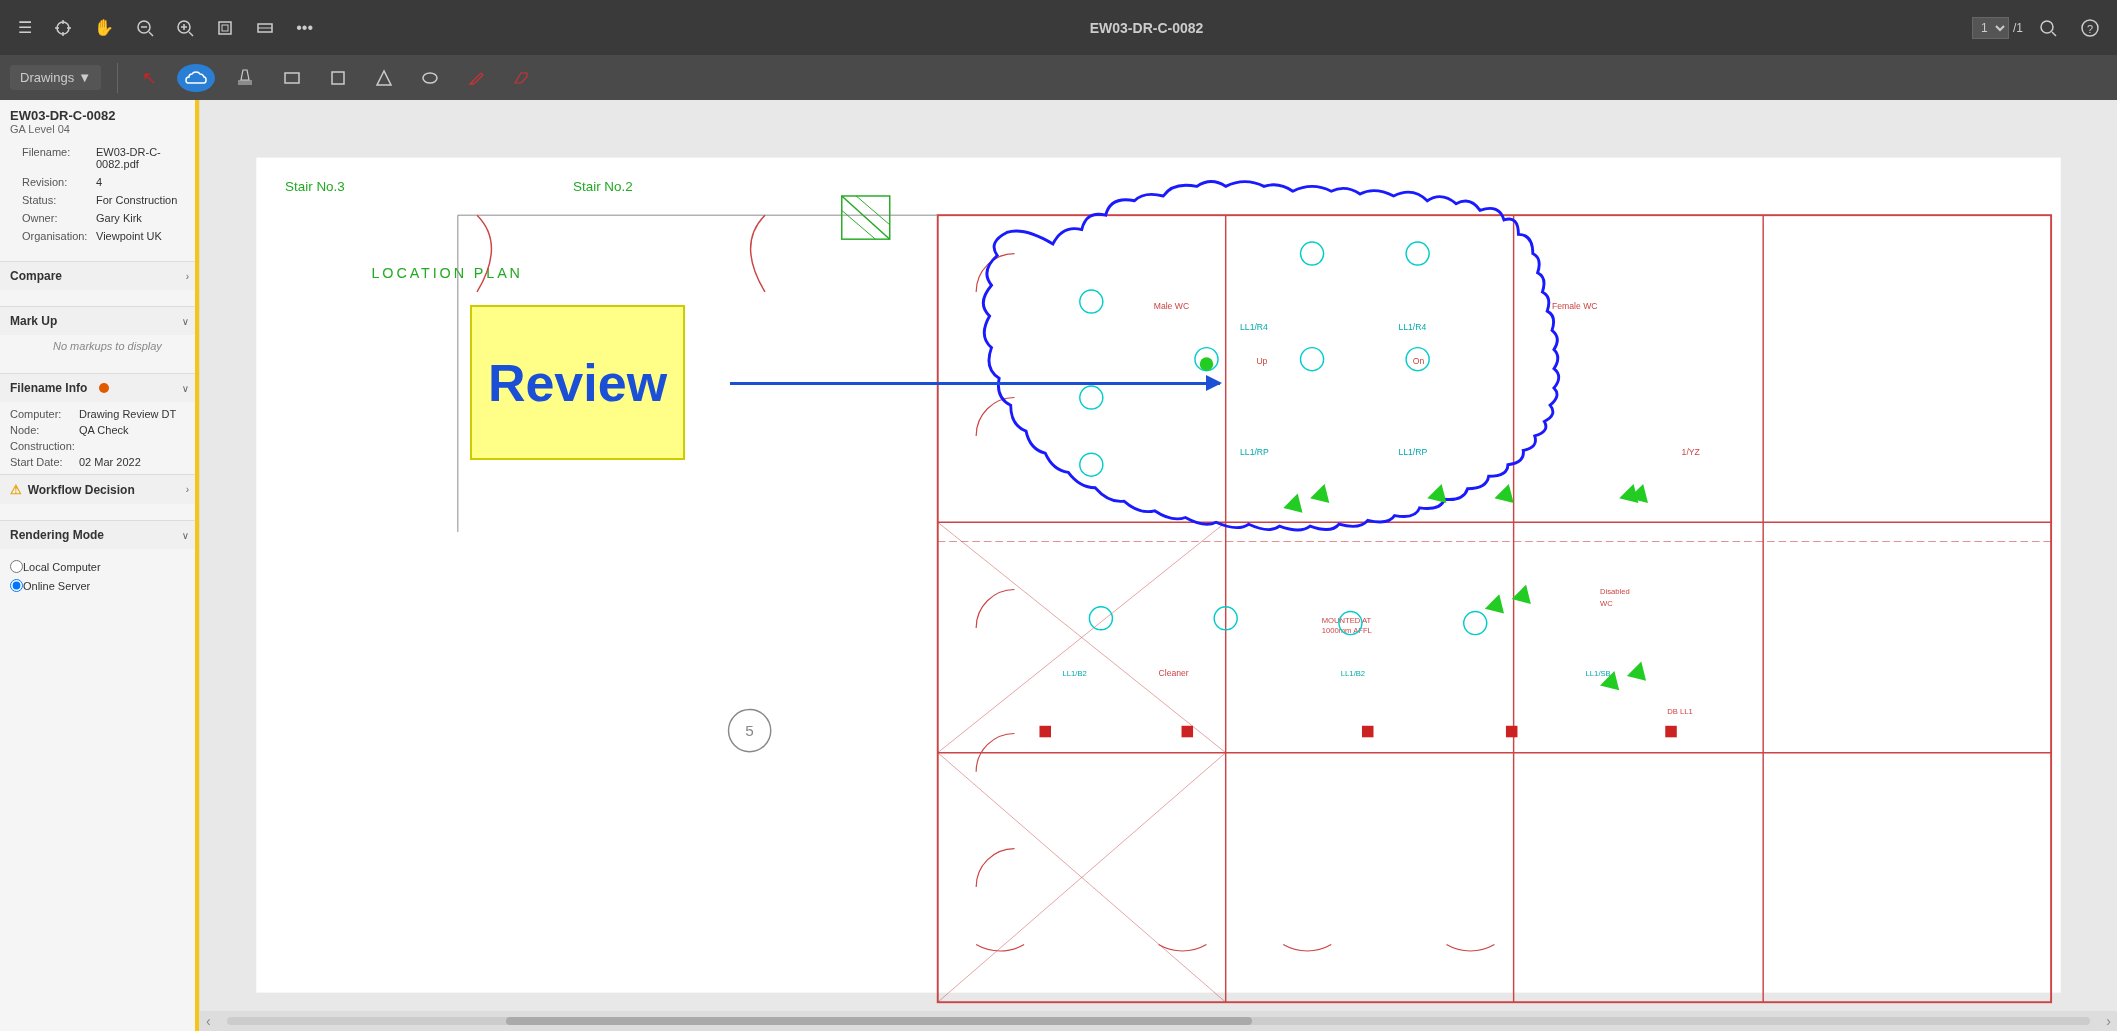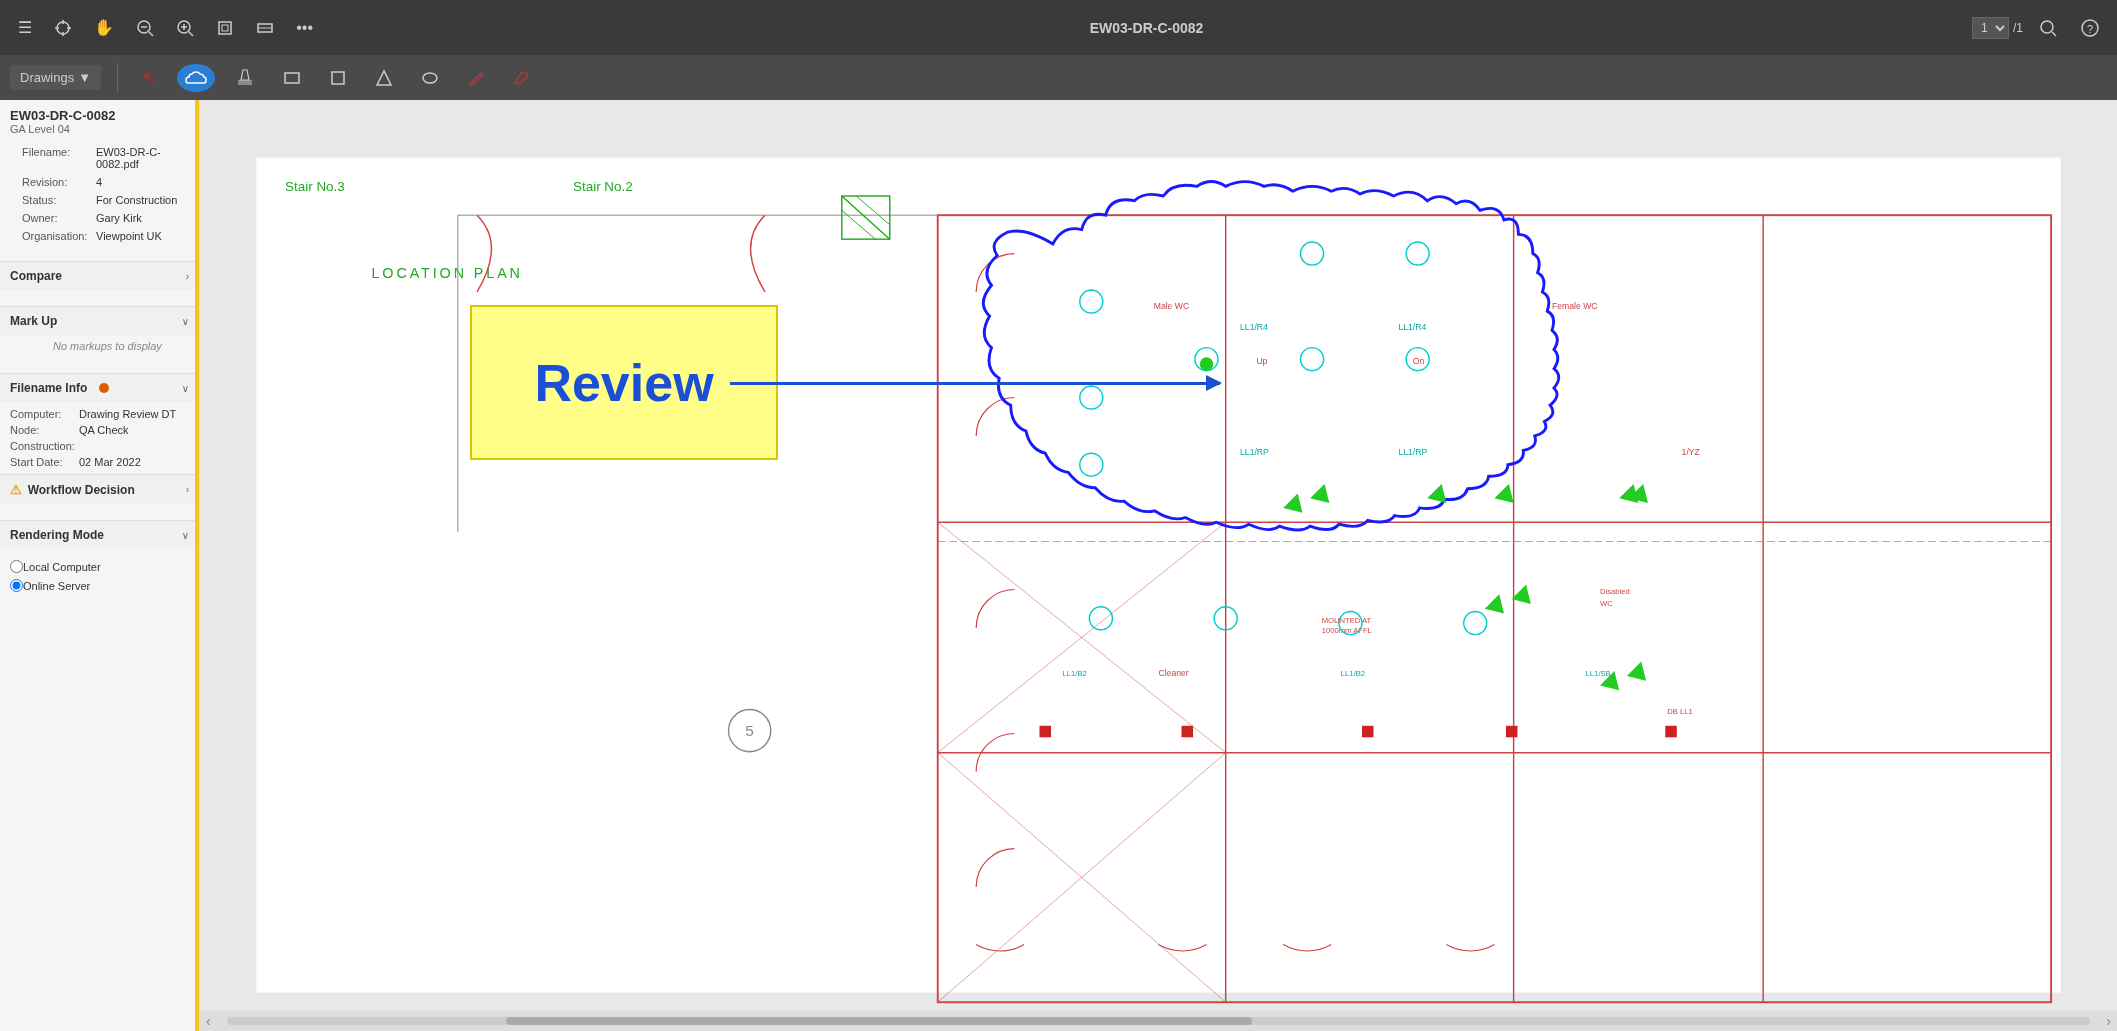--- a/index.html
+++ b/index.html
@@ -246,21 +246,21 @@
       background: #e8e8e8;
       position: relative;
       overflow: hidden;
     }
 
     
     .annotation-box {
       position: absolute;
       left: 270px;
       top: 205px;
-      width: 308px;
+      width: 215px;
       height: 155px;
       background: #ffff88;
       border: 2px solid #cccc00;
       display: flex;
       align-items: center;
       justify-content: center;
     }
     .annotation-text {
       font-size: 52px;
       font-weight: bold;

